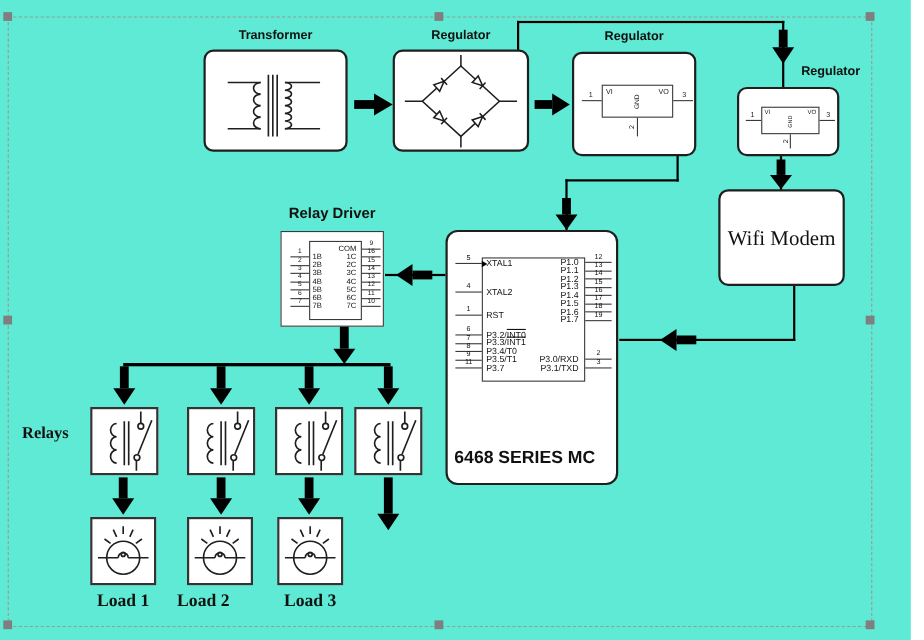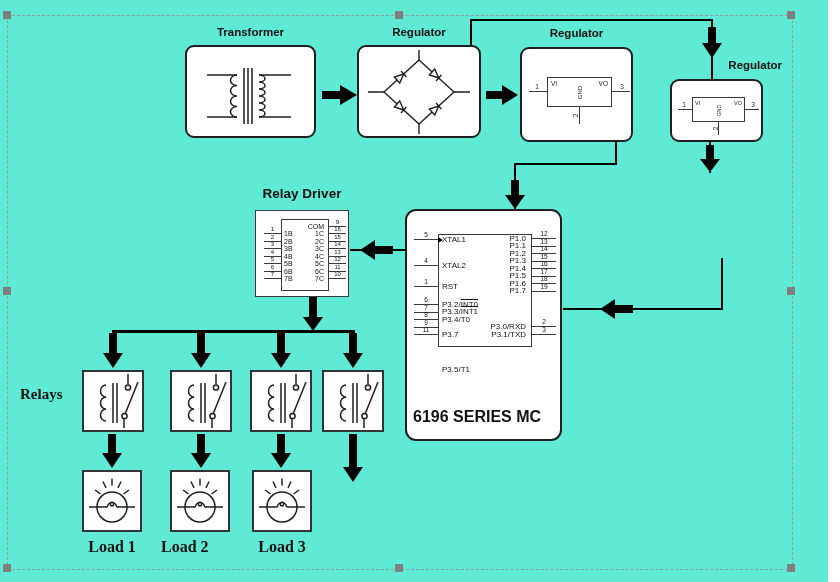--- a/index.html
+++ b/index.html
@@ -103,20 +103,23 @@
       <div class="reg-lab rot" style="left:21px;top:9px;font-size:5px;">GND</div>
     </div>
     <div class="stub" style="left:6px;top:28px;width:14px;"></div>
     <div class="pnum" style="left:5px;top:20px;width:14px;">1</div>
     <div class="stub" style="left:73px;top:28px;width:14px;"></div>
     <div class="pnum" style="left:74px;top:20px;width:14px;">3</div>
     <div class="vstub" style="left:46px;top:41px;height:13px;"></div>
     <div class="pnum rot" style="left:38px;top:44px;width:10px;">2</div>
   </div>
 
+  <div class="box" style="left:653px;top:172px;width:115px;height:88px;">
+    <div class="big-label serif" style="left:0;right:0;top:33px;font-size:19px;">Wifi Modem</div>
+  </div>
 
   <div class="box" style="left:405px;top:209px;width:157px;height:232px;border-radius:11px;">
     <div class="chip" style="left:31px;top:23px;width:94px;height:113px;"></div>
     <div id="mc-pins" style="position:absolute;inset:0;">
         <div style="position: absolute; left: 7px; top: 28px; width: 24px; height: 1px; background: rgb(58, 58, 58);"></div>
         <div style="position: absolute; left: 7px; top: 20px; width: 24px; font-size: 6.5px; line-height: 7px; text-align: center;">5</div>
         <div class="pname" style="position: absolute; left: 35px; top: 24.5px;">XTAL1</div>
         <div style="position: absolute; left: 7px; top: 54px; width: 24px; height: 1px; background: rgb(58, 58, 58);"></div>
         <div style="position: absolute; left: 7px; top: 46px; width: 24px; font-size: 6.5px; line-height: 7px; text-align: center;">4</div>
         <div class="pname" style="position: absolute; left: 35px; top: 50.5px;">XTAL2</div>
@@ -127,21 +130,21 @@
         <div style="position: absolute; left: 7px; top: 85px; width: 24px; font-size: 6.5px; line-height: 7px; text-align: center;">6</div>
         <div class="pname" style="position: absolute; left: 35px; top: 89.5px;">P3.2/<span class="ov">INT0</span></div>
         <div style="position: absolute; left: 7px; top: 100.5px; width: 24px; height: 1px; background: rgb(58, 58, 58);"></div>
         <div style="position: absolute; left: 7px; top: 92.5px; width: 24px; font-size: 6.5px; line-height: 7px; text-align: center;">7</div>
         <div class="pname" style="position: absolute; left: 35px; top: 97px;">P3.3/<span class="ov">INT1</span></div>
         <div style="position: absolute; left: 7px; top: 108px; width: 24px; height: 1px; background: rgb(58, 58, 58);"></div>
         <div style="position: absolute; left: 7px; top: 100px; width: 24px; font-size: 6.5px; line-height: 7px; text-align: center;">8</div>
         <div class="pname" style="position: absolute; left: 35px; top: 104.5px;">P3.4/T0</div>
         <div style="position: absolute; left: 7px; top: 115.5px; width: 24px; height: 1px; background: rgb(58, 58, 58);"></div>
         <div style="position: absolute; left: 7px; top: 107.5px; width: 24px; font-size: 6.5px; line-height: 7px; text-align: center;">9</div>
-        <div class="pname" style="position: absolute; left: 35px; top: 112px; margin-top: 43px;">P3.5/T1</div>
+        <div class="pname" style="position: absolute; left: 35px; top: 112px;">P3.5/T1</div>
         <div style="position: absolute; left: 7px; top: 123px; width: 24px; height: 1px; background: rgb(58, 58, 58);"></div>
         <div style="position: absolute; left: 7px; top: 115px; width: 24px; font-size: 6.5px; line-height: 7px; text-align: center;">11</div>
         <div class="pname" style="position: absolute; left: 35px; top: 119.5px;">P3.7</div>
         <div style="position: absolute; left: 31px; top: 25.5px; width: 0px; height: 0px; border-left: 5px solid rgb(0, 0, 0); border-top: 3.5px solid transparent; border-bottom: 3.5px solid transparent;"></div>
         <div style="position: absolute; left: 125px; top: 27px; width: 24px; height: 1px; background: rgb(58, 58, 58);"></div>
         <div style="position: absolute; left: 125px; top: 19px; width: 24px; font-size: 6.5px; line-height: 7px; text-align: center;">12</div>
         <div class="pname" style="position: absolute; right: 34px; top: 23.5px; text-align: right;">P1.0</div>
         <div style="position: absolute; left: 125px; top: 34.5px; width: 24px; height: 1px; background: rgb(58, 58, 58);"></div>
         <div style="position: absolute; left: 125px; top: 26.5px; width: 24px; font-size: 6.5px; line-height: 7px; text-align: center;">13</div>
         <div class="pname" style="position: absolute; right: 34px; top: 31px; text-align: right;">P1.1</div>
@@ -163,21 +166,21 @@
         <div style="position: absolute; left: 125px; top: 79.5px; width: 24px; height: 1px; background: rgb(58, 58, 58);"></div>
         <div style="position: absolute; left: 125px; top: 71.5px; width: 24px; font-size: 6.5px; line-height: 7px; text-align: center;">19</div>
         <div class="pname" style="position: absolute; right: 34px; top: 76px; text-align: right;">P1.7</div>
         <div style="position: absolute; left: 125px; top: 115px; width: 24px; height: 1px; background: rgb(58, 58, 58);"></div>
         <div style="position: absolute; left: 125px; top: 107px; width: 24px; font-size: 6.5px; line-height: 7px; text-align: center;">2</div>
         <div class="pname" style="position: absolute; right: 34px; top: 111.5px; text-align: right;">P3.0/RXD</div>
         <div style="position: absolute; left: 125px; top: 123px; width: 24px; height: 1px; background: rgb(58, 58, 58);"></div>
         <div style="position: absolute; left: 125px; top: 115px; width: 24px; font-size: 6.5px; line-height: 7px; text-align: center;">3</div>
         <div class="pname" style="position: absolute; right: 34px; top: 119.5px; text-align: left;">P3.1/TXD</div>
       </div>
-    <div class="mc-label" style="left:6px;top:197px;">6196 SERIES MC</div>
+    <div class="mc-label" style="left:6px;top:197px;">6468 SERIES MC</div>
   </div>
 
   <div class="title" style="left:250px;top:187px;width:104px;font-size:13.5px;">Relay Driver</div>
   <div class="box sq" style="left:255px;top:210px;width:94px;height:87px;">
     <div class="chip" style="left:25px;top:8px;width:48px;height:72px;"></div>
     <div id="drv-pins" style="position:absolute;inset:0;">
         <div style="position: absolute; left: 8px; top: 22px; width: 17px; height: 1px; background: rgb(58, 58, 58);"></div>
         <div style="position: absolute; left: 8px; top: 15px; width: 17px; font-size: 6px; line-height: 6px; text-align: center;">1</div>
         <div class="pname sm" style="position: absolute; left: 28px; top: 19px;">1B</div>
         <div style="position: absolute; left: 8px; top: 29.5px; width: 17px; height: 1px; background: rgb(58, 58, 58);"></div>

